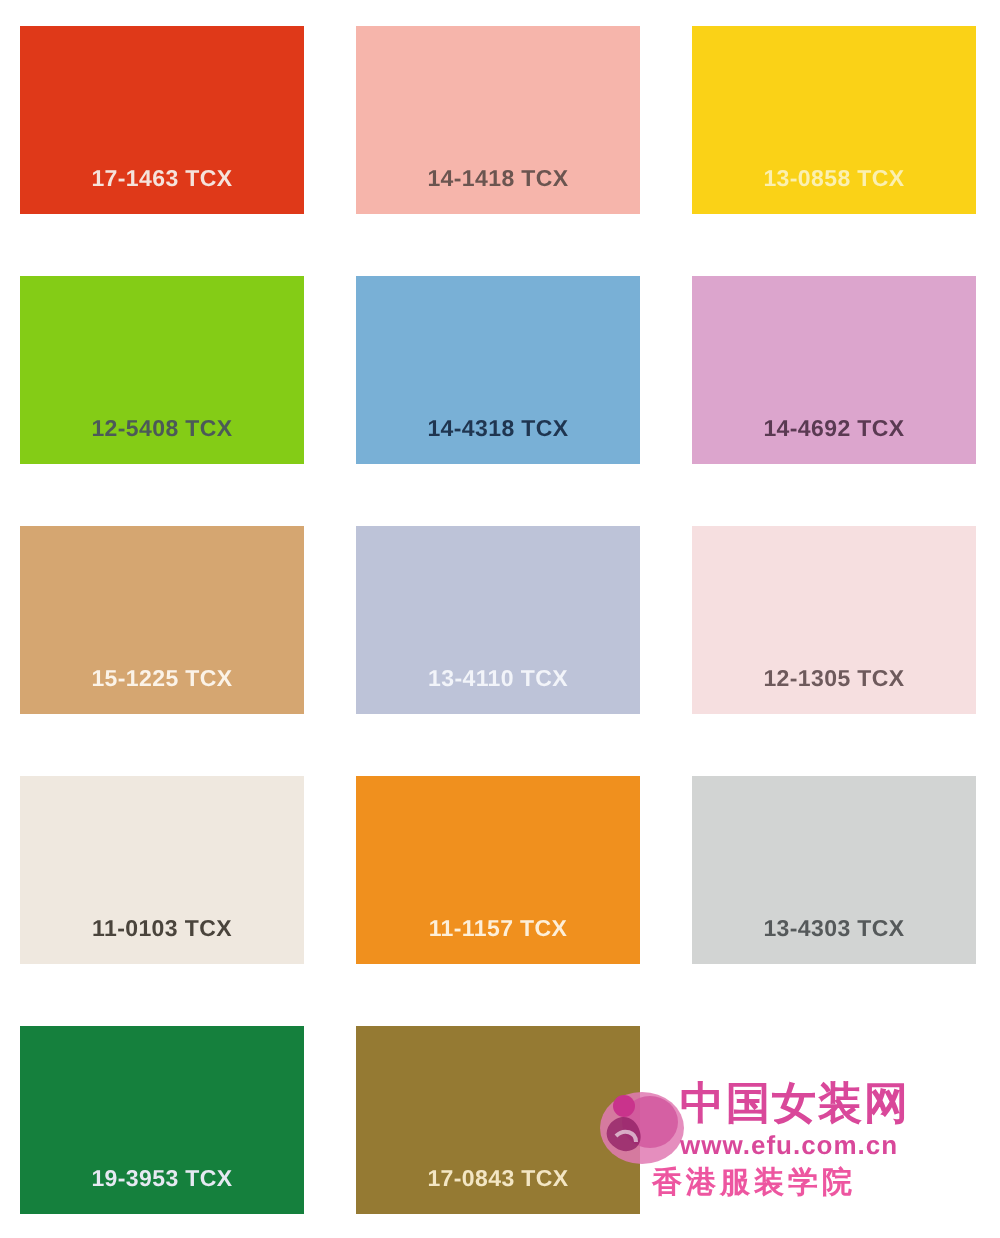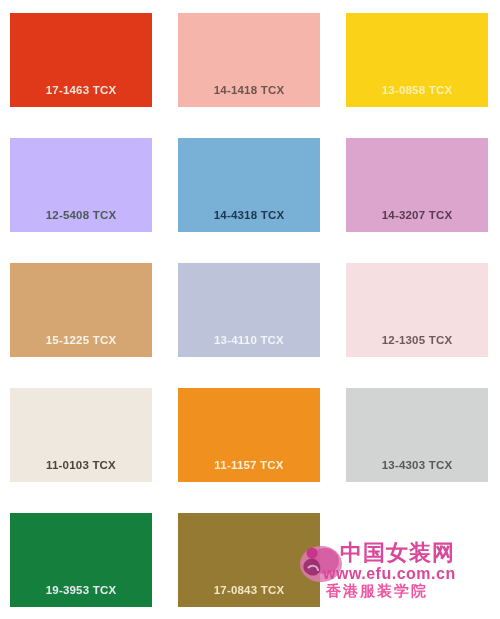--- a/index.html
+++ b/index.html
@@ -78,24 +78,24 @@
     font-size: 22px;
     font-weight: bold;
     letter-spacing: 1px;
     color: #d9489a;
     white-space: nowrap;
     line-height: 1;
   }
 
   #watermark-url {
     position: absolute;
-    left: 27px;
+    left: 44px;
     top: 32px;
     font-family: "Liberation Sans", sans-serif;
-    font-size: 16px;
+    font-size: 13px;
     font-weight: bold;
     letter-spacing: 0.5px;
     color: #d9489a;
     white-space: nowrap;
     line-height: 1;
   }
 
   #watermark-cn-bottom {
     position: absolute;
     left: 30px;
@@ -116,28 +116,28 @@
 <div id="swatch-grid">
     <div class="swatch" style="background-color: rgb(223, 57, 25); padding-left: 20px;">
       <div class="swatch-label" style="color: rgb(245, 227, 220);">17-1463 TCX</div>
     </div>
     <div class="swatch" style="background-color: rgb(246, 181, 171);">
       <div class="swatch-label" style="color: rgb(107, 85, 80);">14-1418 TCX</div>
     </div>
     <div class="swatch" style="background-color: rgb(250, 210, 23);">
       <div class="swatch-label" style="color: rgb(251, 240, 176);">13-0858 TCX</div>
     </div>
-    <div class="swatch" style="background-color: #c4b5fd;">
+    <div class="swatch" style="background-color: #84cc16;">
       <div class="swatch-label" style="color: rgb(76, 90, 88);">12-5408 TCX</div>
     </div>
     <div class="swatch" style="background-color: rgb(121, 176, 214);">
       <div class="swatch-label" style="color: rgb(31, 53, 80);">14-4318 TCX</div>
     </div>
     <div class="swatch" style="background-color: rgb(220, 165, 205);">
-      <div class="swatch-label" style="color: rgb(90, 58, 82);">14-3207 TCX</div>
+      <div class="swatch-label" style="color: rgb(90, 58, 82);">14-4692 TCX</div>
     </div>
     <div class="swatch" style="background-color: rgb(213, 166, 113);">
       <div class="swatch-label" style="color: rgb(251, 243, 232);">15-1225 TCX</div>
     </div>
     <div class="swatch" style="background-color: rgb(189, 195, 216);">
       <div class="swatch-label" style="color: rgb(242, 244, 249);">13-4110 TCX</div>
     </div>
     <div class="swatch" style="background-color: rgb(246, 223, 224);">
       <div class="swatch-label" style="color: rgb(110, 90, 92);">12-1305 TCX</div>
     </div>

